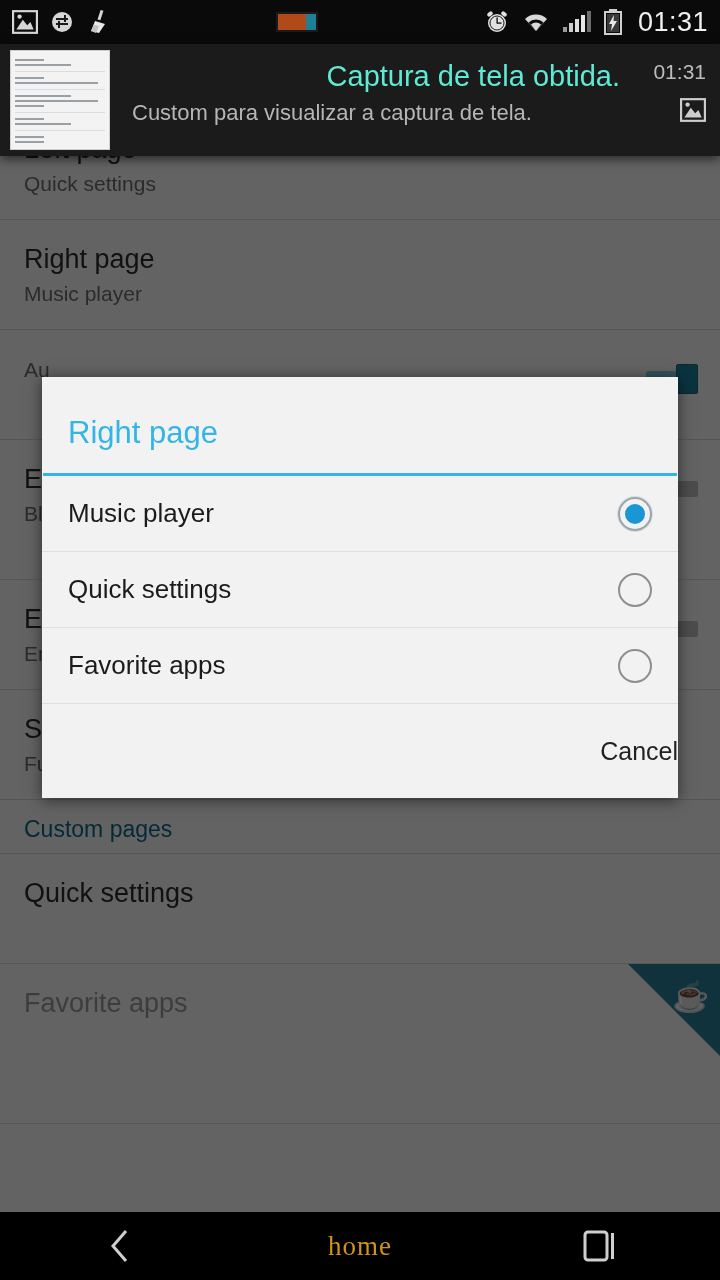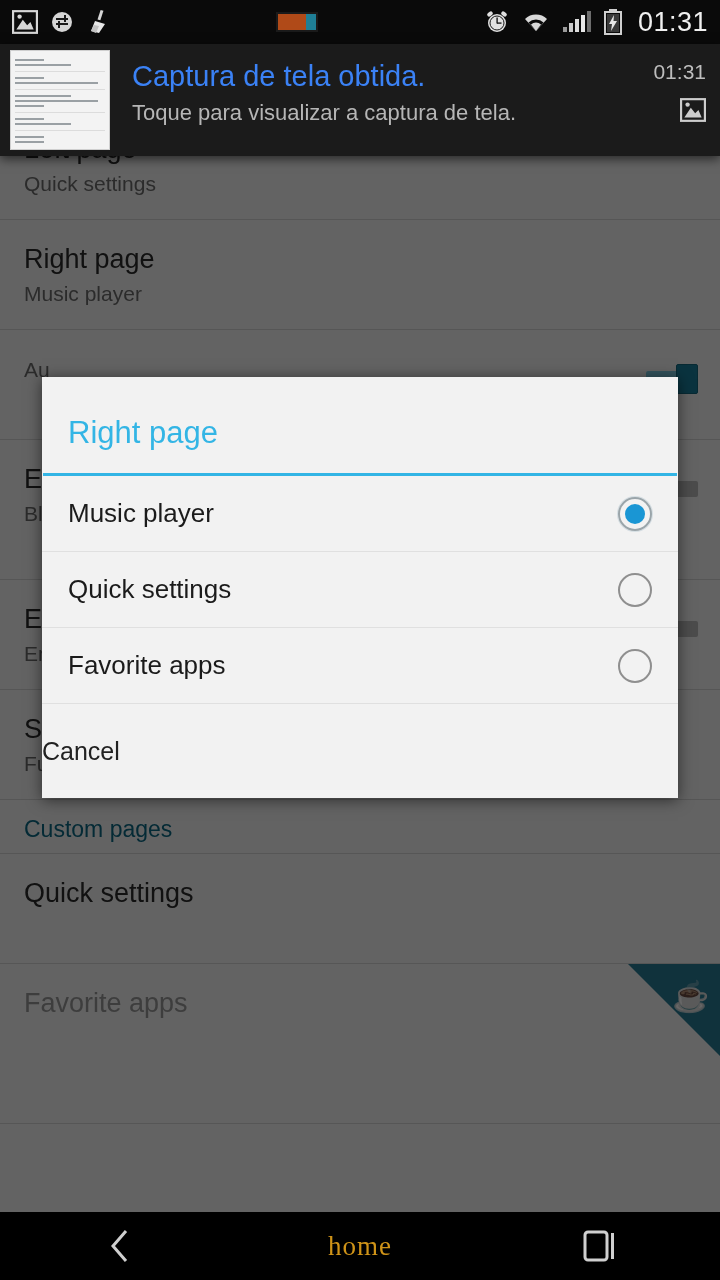--- a/index.html
+++ b/index.html
@@ -186,21 +186,21 @@
     left: 50%; top: 50%;
     width: 20px; height: 20px;
     margin: -10px 0 0 -10px;
     border-radius: 50%;
     background: #1a96d4;
   }
   .dlg-footer {
     height: 94px;
     display: flex;
     align-items: center;
-    justify-content: flex-start;
+    justify-content: flex-end;
     background: #f2f2f2;
   }
   .dlg-footer .cancel {
     font-size: 25px;
     color: #222;
   }
 
   
   .statusbar {
     position: absolute;
@@ -272,23 +272,24 @@
     background: #dcdcdc;
     margin: 5px 0;
   }
   .hu-body {
     flex: 1;
     padding: 14px 14px 0 22px;
     min-width: 0;
   }
   .hu-title {
     font-size: 29px;
-    color: #3b82f6;
+    color: #5eead4;
     line-height: 36px;
     white-space: nowrap;
+    text-align: right;
   }
   .hu-sub {
     font-size: 22px;
     color: #b6b6b6;
     line-height: 30px;
     margin-top: 4px;
     white-space: nowrap;
   }
   .hu-right {
     width: 86px;
@@ -514,21 +515,21 @@
       <div class="sep"></div>
       <div class="tl s"></div>
       <div class="tl m"></div>
       <div class="sep"></div>
       <div class="tl s"></div>
       <div class="tl s"></div>
     </div>
 
     <div class="hu-body">
       <div class="hu-title">Captura de tela obtida.</div>
-      <div class="hu-sub">Toque para visualizar a captura de tela.</div>
+      <div class="hu-sub">Custom para visualizar a captura de tela.</div>
     </div>
 
     <div class="hu-right">
       <div class="hu-time">01:31</div>
       <div class="hu-icon">
         <span class="ico">
           <svg width="26" height="24" viewBox="0 0 24 22">
             <rect x="1" y="1" width="22" height="20" fill="none" stroke="#cdcdcd" stroke-width="2"></rect>
             <polygon points="4,18 10,9 14,14 17,11 20,18" fill="#cdcdcd"></polygon>
             <circle cx="7" cy="6" r="2" fill="#cdcdcd"></circle>

